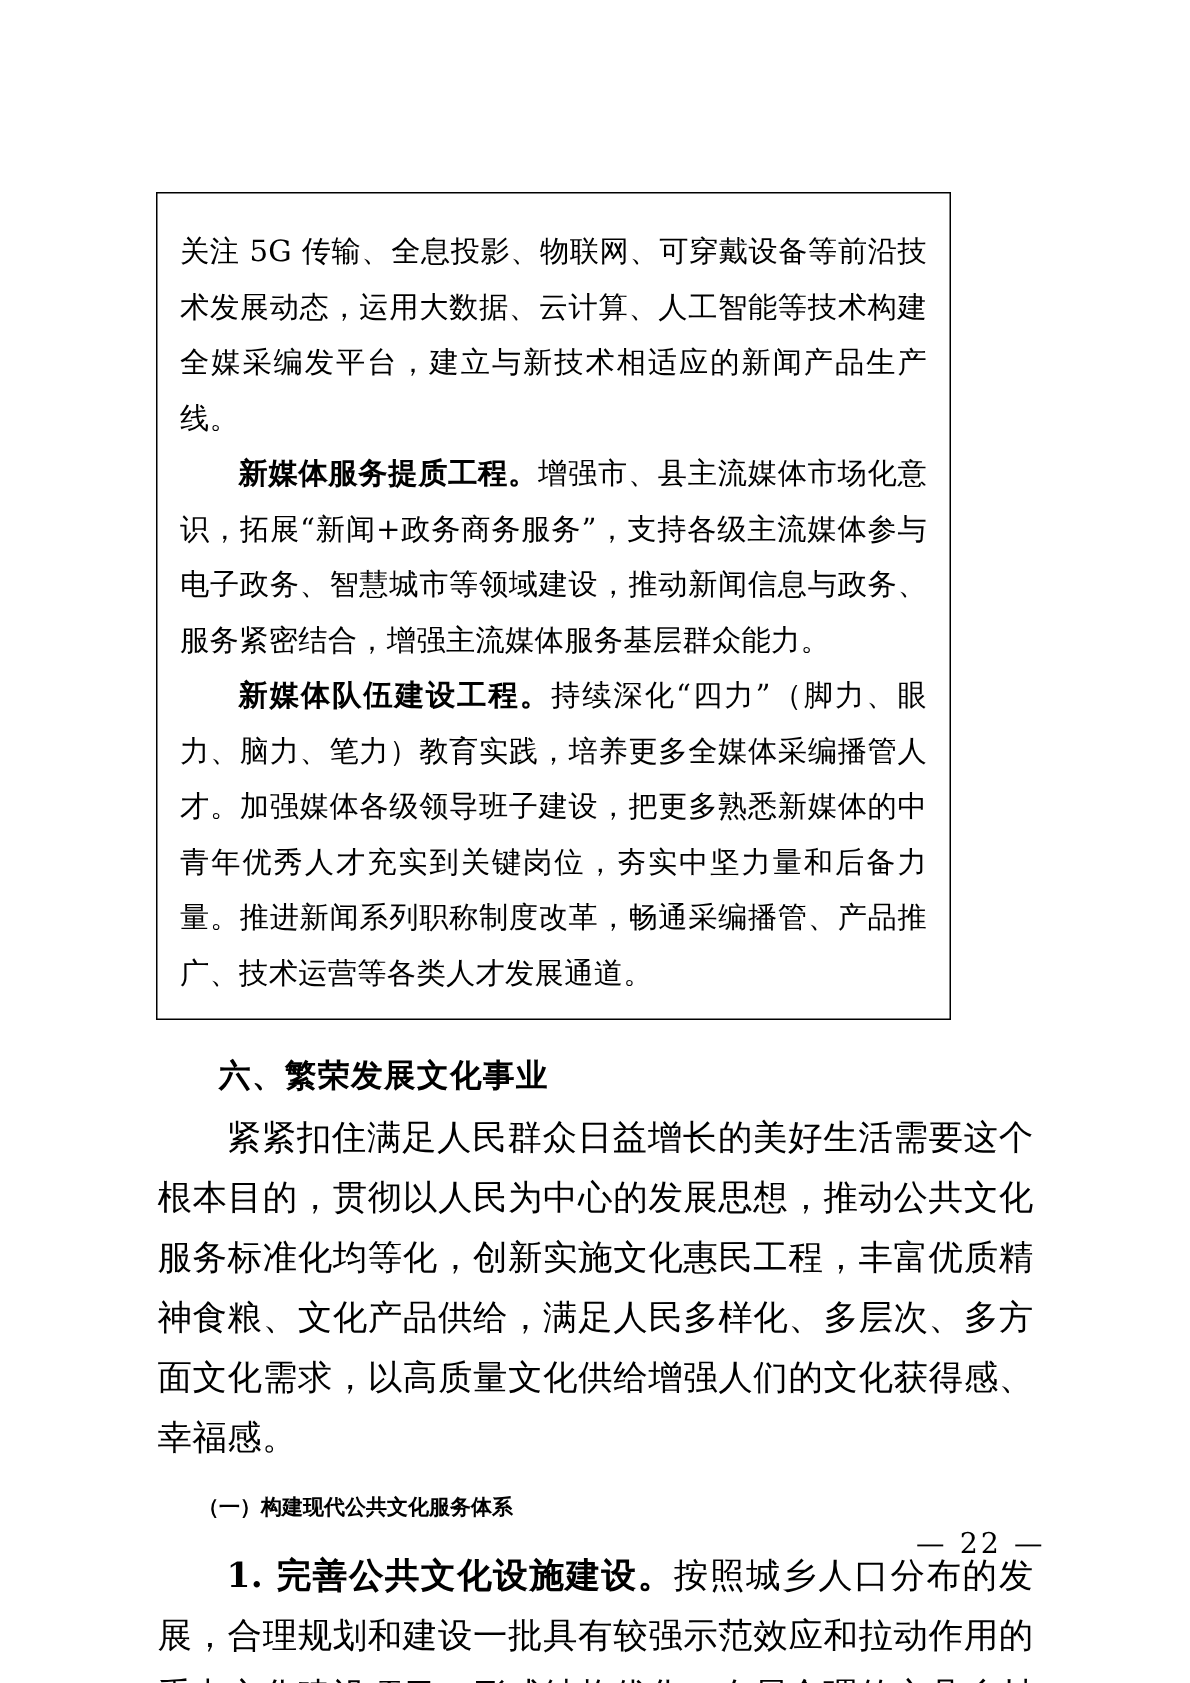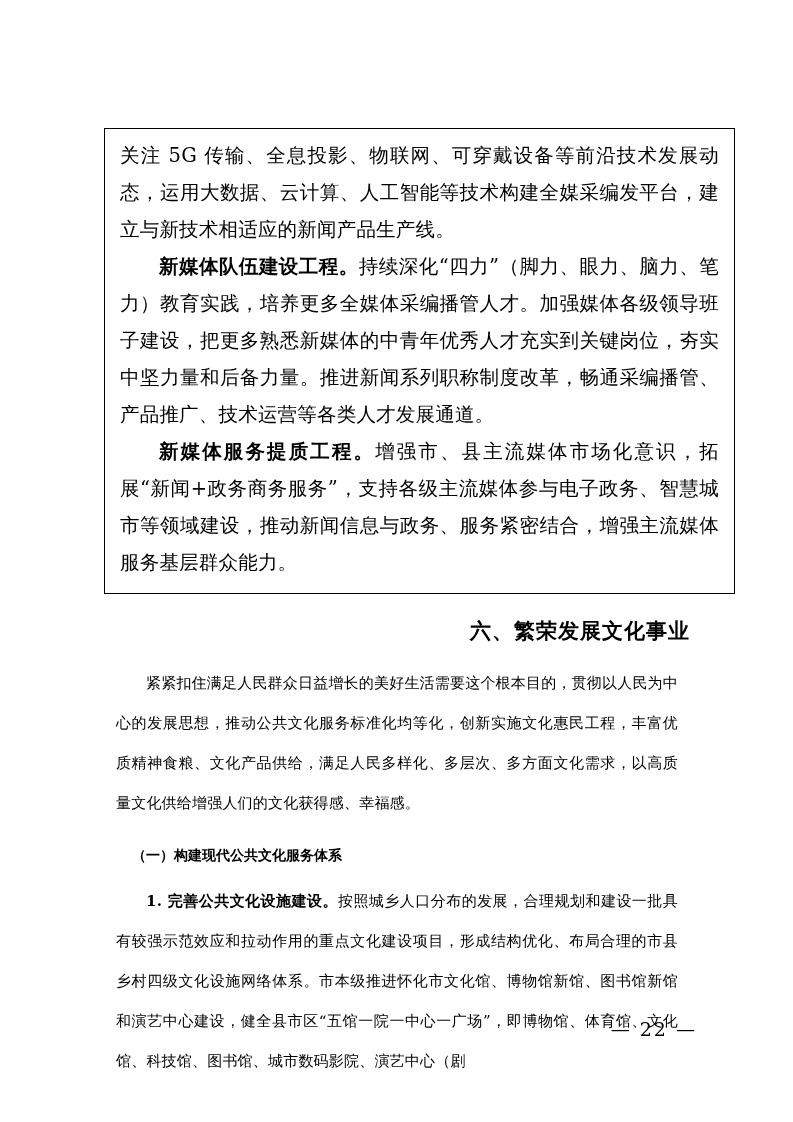--- a/index.html
+++ b/index.html
@@ -27,22 +27,22 @@
     position: absolute;
     left: 104px;
     top: 128px;
     width: 586px;
   }
 
   
   .framed-box {
     border: 1.5px solid #000000;
     box-sizing: border-box;
-    padding: 8px 15px 12px 15px;
-    width: 631px;
+    padding: 20px 15px 12px 15px;
+    width: 530px;
   }
   .framed-box p {
     margin: 0;
     font-size: 19.5px;
     line-height: 37px;
     text-align: justify;
     text-justify: inter-ideograph;
     letter-spacing: 0.2px;
   }
   .framed-box p + p {
@@ -57,25 +57,24 @@
 
   
   .heading {
     font-size: 21px;
     font-weight: bold;
     line-height: 40px;
     margin: 17px 0 2px 0;
     text-indent: 2em;
     letter-spacing: 1px;
     font-family: "DejaVu Sans", "Liberation Sans", sans-serif;
-    text-align: right;
   }
   .body-p {
-    margin: 12px;
-    font-size: 15px;
+    margin: 1px;
+    font-size: 23px;
     line-height: 40px;
     text-align: justify;
     text-justify: inter-ideograph;
     text-indent: 2em;
     letter-spacing: 0.2px;
   }
   .sub-heading {
     margin: 6px 0 0 0;
     font-size: 14px;
     line-height: 40px;
@@ -103,24 +102,24 @@
 <body>
 
 <div class="page">
   <div class="content">
 
     <div class="framed-box">
       <p>
         <span>关注 5G 传输、全息投影、物联网、可穿戴设备等前沿技术发展动态，运用大数据、云计算、人工智能等技术构建全媒采编发平台，建立与新技术相适应的新闻产品生产线。</span>
       </p>
       <p class="indent2">
-        <span class="lead">新媒体队伍建设工程。</span><span>持续深化“四力”（脚力、眼力、脑力、笔力）教育实践，培养更多全媒体采编播管人才。加强媒体各级领导班子建设，把更多熟悉新媒体的中青年优秀人才充实到关键岗位，夯实中坚力量和后备力量。推进新闻系列职称制度改革，畅通采编播管、产品推广、技术运营等各类人才发展通道。</span>
+        <span class="lead">新媒体服务提质工程。</span><span>增强市、县主流媒体市场化意识，拓展“新闻+政务商务服务”，支持各级主流媒体参与电子政务、智慧城市等领域建设，推动新闻信息与政务、服务紧密结合，增强主流媒体服务基层群众能力。</span>
       </p>
       <p class="indent2">
-        <span class="lead">新媒体服务提质工程。</span><span>增强市、县主流媒体市场化意识，拓展“新闻+政务商务服务”，支持各级主流媒体参与电子政务、智慧城市等领域建设，推动新闻信息与政务、服务紧密结合，增强主流媒体服务基层群众能力。</span>
+        <span class="lead">新媒体队伍建设工程。</span><span>持续深化“四力”（脚力、眼力、脑力、笔力）教育实践，培养更多全媒体采编播管人才。加强媒体各级领导班子建设，把更多熟悉新媒体的中青年优秀人才充实到关键岗位，夯实中坚力量和后备力量。推进新闻系列职称制度改革，畅通采编播管、产品推广、技术运营等各类人才发展通道。</span>
       </p>
     </div>
 
     <h2 class="heading">六、繁荣发展文化事业</h2>
 
     <p class="body-p">紧紧扣住满足人民群众日益增长的美好生活需要这个根本目的，贯彻以人民为中心的发展思想，推动公共文化服务标准化均等化，创新实施文化惠民工程，丰富优质精神食粮、文化产品供给，满足人民多样化、多层次、多方面文化需求，以高质量文化供给增强人们的文化获得感、幸福感。</p>
 
     <p class="sub-heading">（一）构建现代公共文化服务体系</p>
 
     <p class="body-p para-block">

